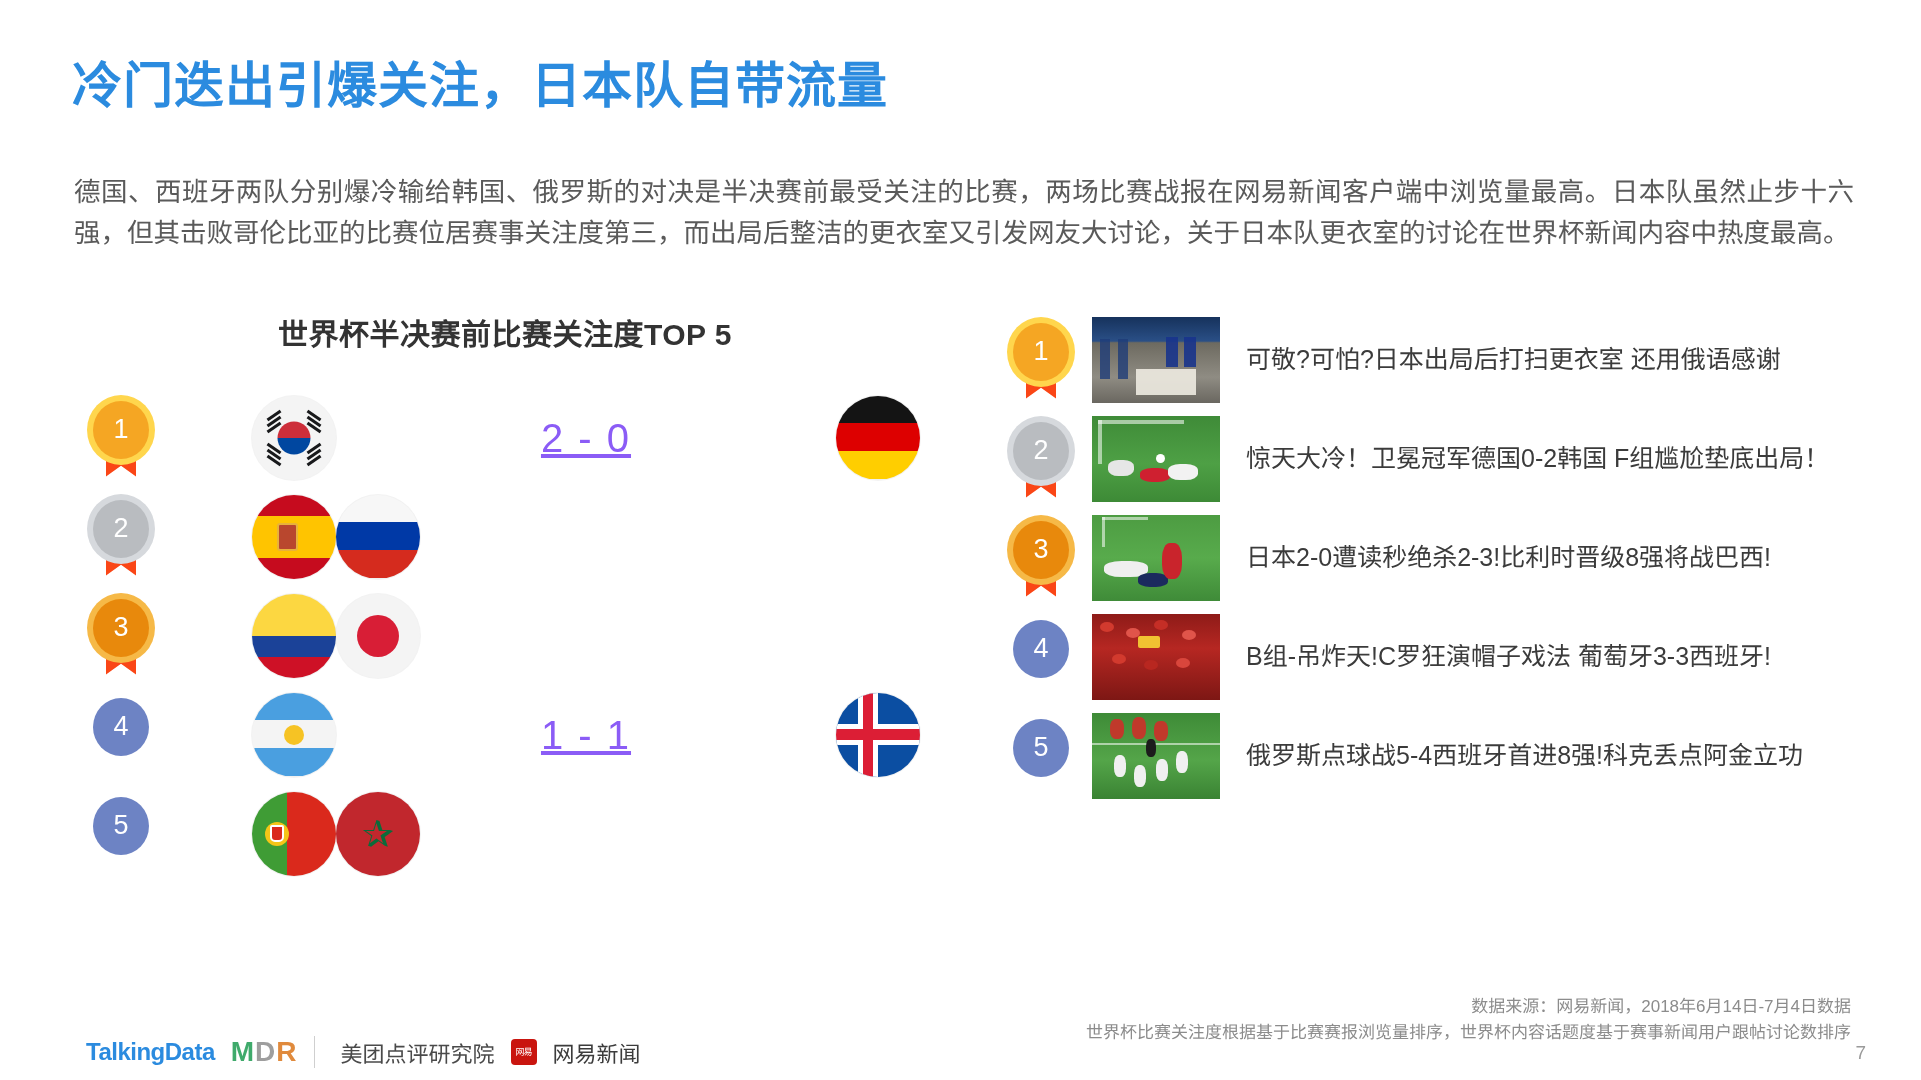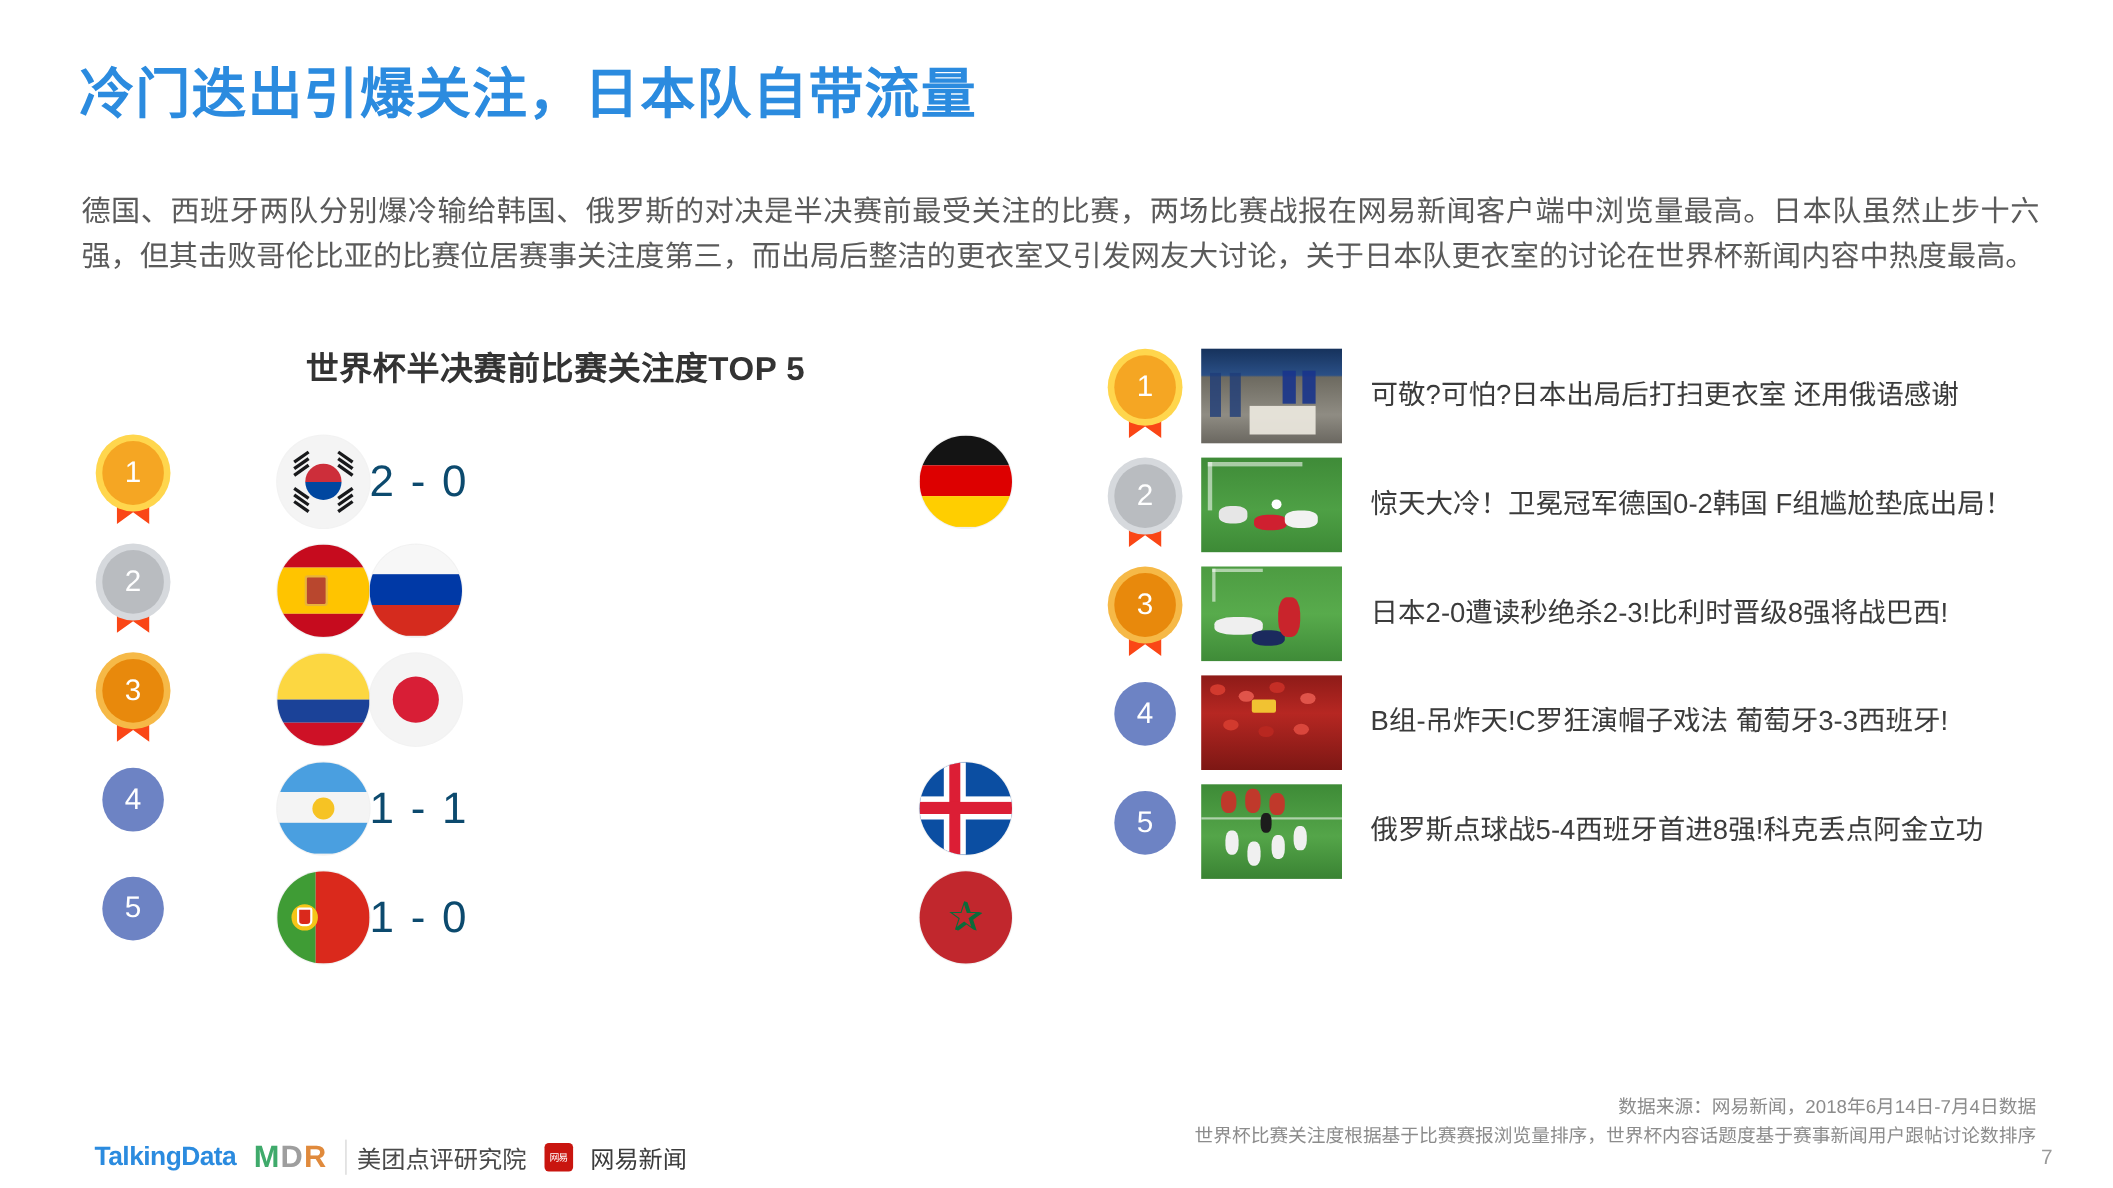--- a/index.html
+++ b/index.html
@@ -112,25 +112,27 @@
     overflow: hidden;
     position: relative;
     flex: 0 0 84px;
     background: #f0f0f0;
     box-shadow: 0 0 0 1px rgba(0,0,0,0.05);
   }
   .flag-home { margin-left: 100px; }
   .flag-away { margin-left: 0; }
   .score {
     flex: 1 1 auto;
+    text-align: center;
     font-size: 40px;
-    color: #0c4a6e;
+    color: #8b5cf6;
     line-height: 1.05;
     letter-spacing: 2px;
     font-weight: 400;
+    text-decoration: underline;
   }
   .score .sub {
     display: block;
     font-size: 23px;
     letter-spacing: 0;
     margin-top: 2px;
   }
 
   
   .band        { position:absolute; left:0; width:100%; }
@@ -261,21 +263,21 @@
     font-weight: bold;
     letter-spacing: 1px;
   }
   .logo-mdr .m { color:#3faa6b; }
   .logo-mdr .d { color:#9e9e9e; }
   .logo-mdr .r { color:#e08a3c; }
   .logo-mtdp {
     font-size: 22px;
     color: #4a4a4a;
     border-left: 1px solid #cfcfcf;
-    padding-left: 10px;
+    padding-left: 26px;
   }
   .logo-163-mark {
     display: inline-block;
     width: 26px;
     height: 26px;
     background: #c9150f;
     border-radius: 4px;
     color: #ffffff;
     font-size: 9px;
     line-height: 26px;
@@ -386,23 +388,20 @@
 
       <span class="disc">5</span>
     </div>
     <div class="flag flag-home pt">
       <span class="vg"></span>
         <span class="vr"></span>
       <span class="arm">
           <i></i>
         </span>
     </div>
-    <div class="score">
-      <span>1 - 0</span>
-    </div>
     <div class="flag flag-away ma">
       <span class="star">✰</span>
     </div>
   </div>
 </div>
 
 <div class="col col-right">
 
   <div class="article-row">
     <div class="rank gold">

